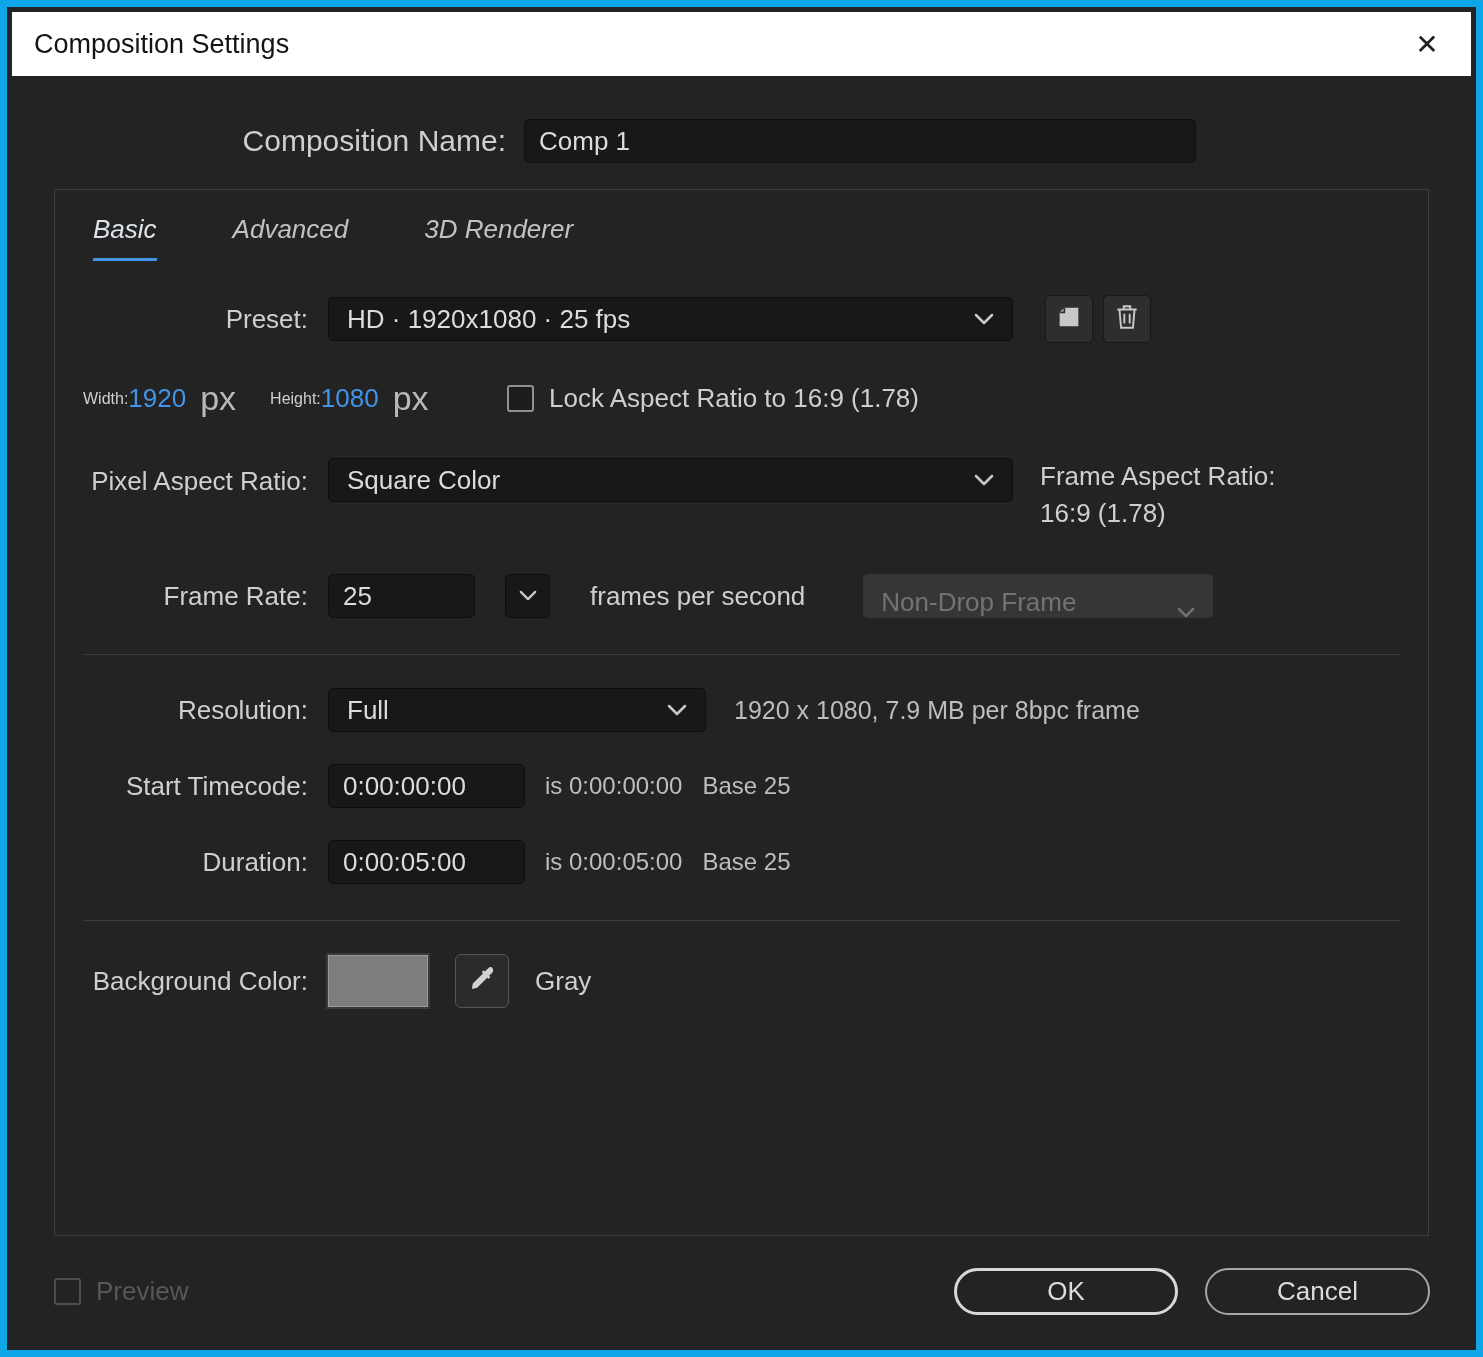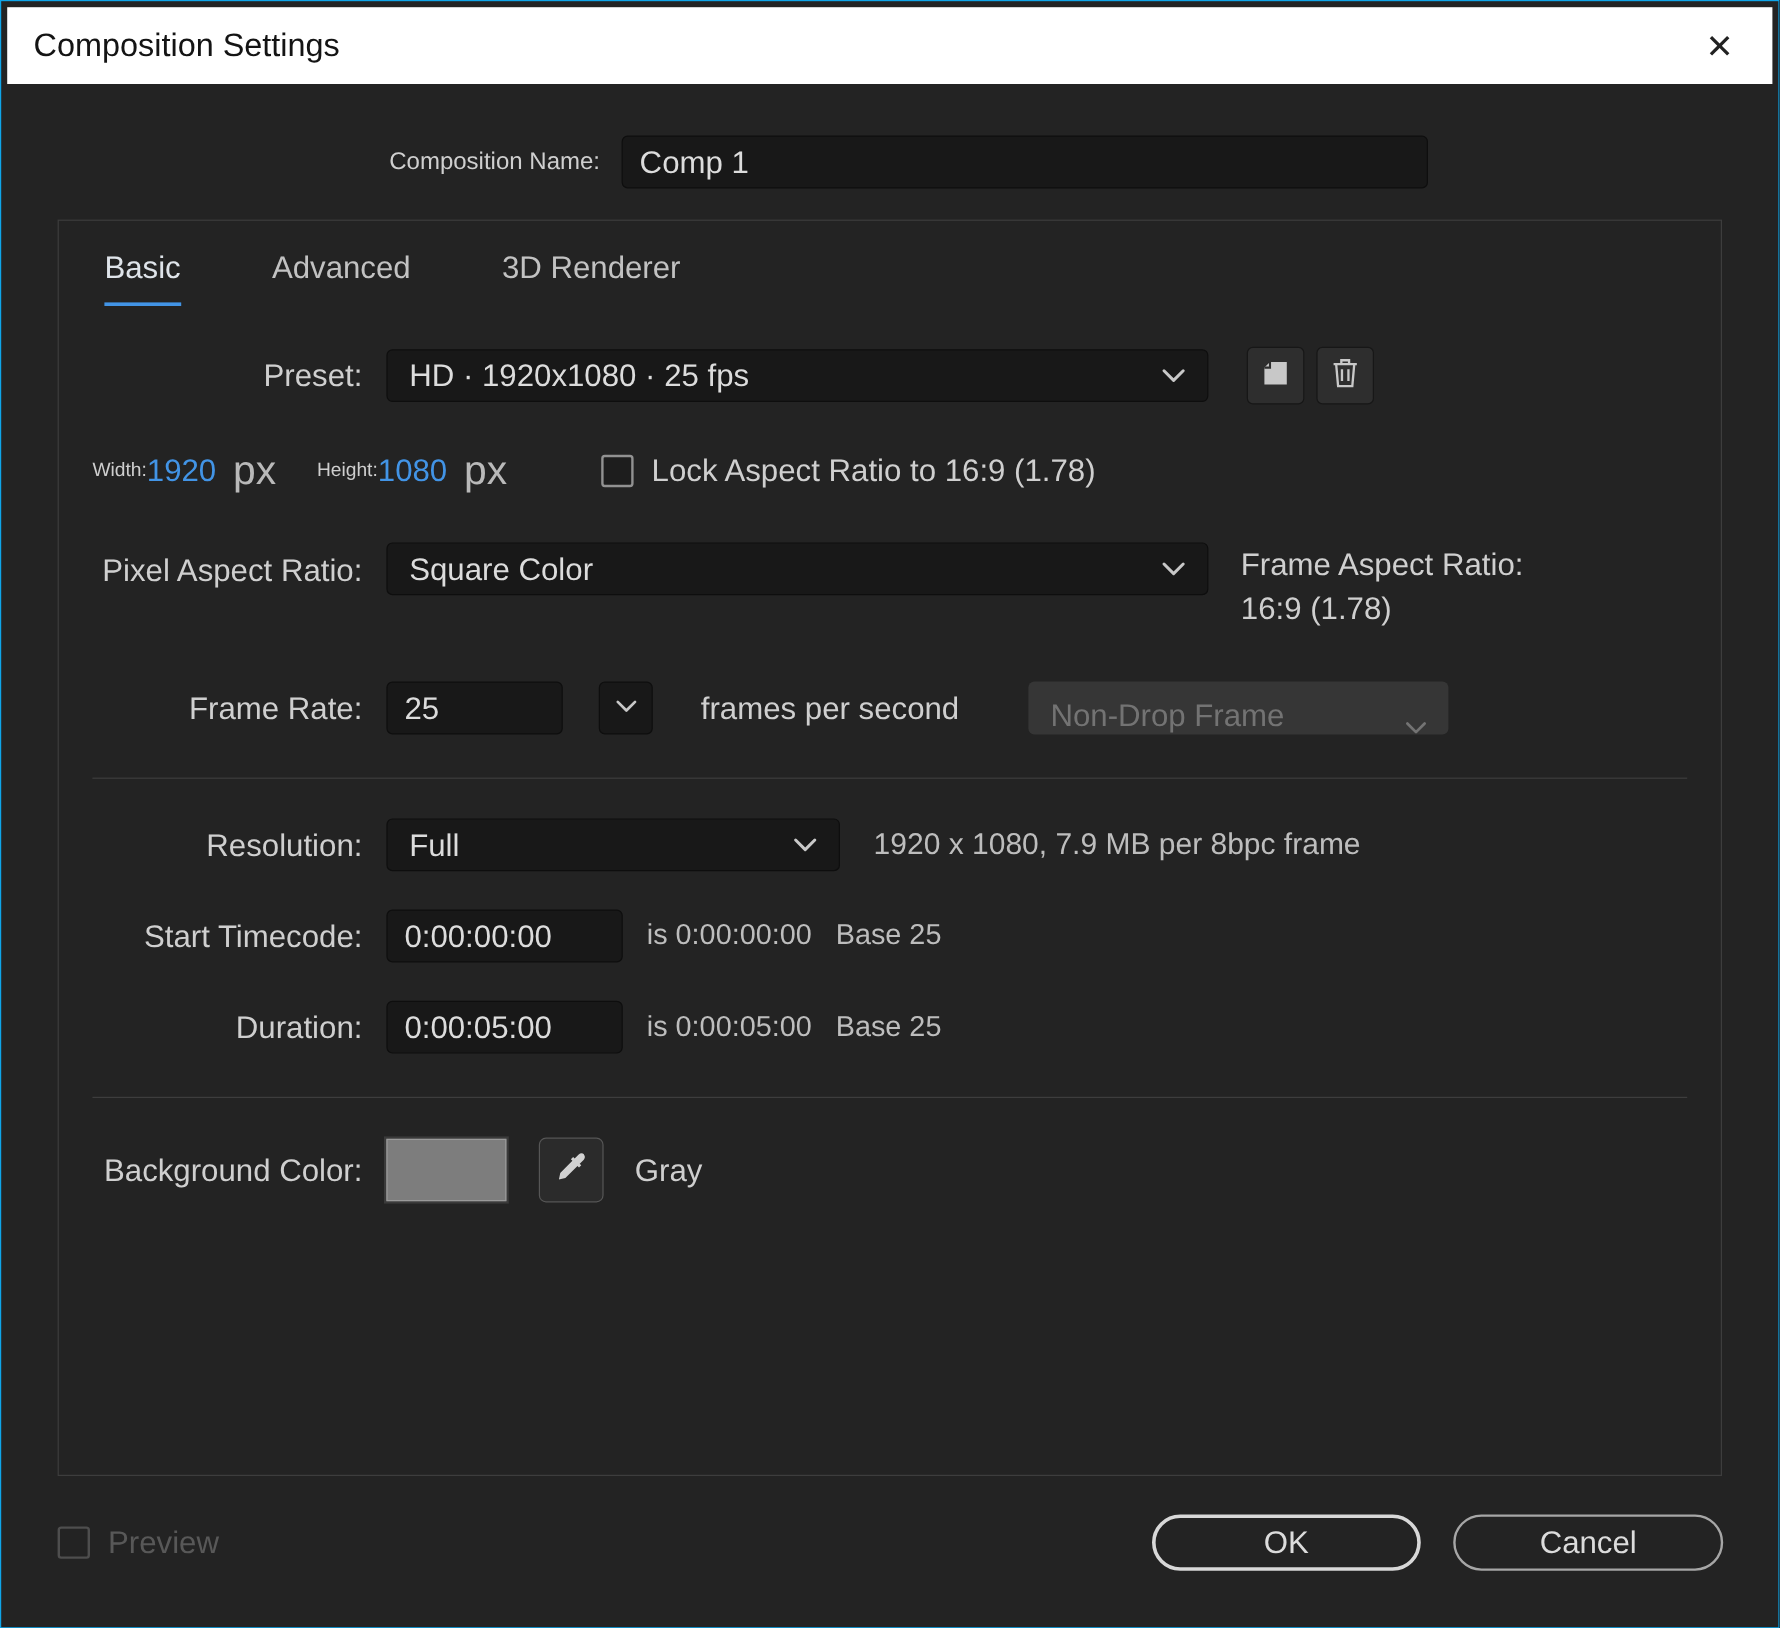--- a/index.html
+++ b/index.html
@@ -6,21 +6,21 @@
   html, body { width: 1483px; height: 1357px; }
   body {
     font-family: "Liberation Sans", sans-serif;
     background: #161616;
     color: #cfcfcf;
     overflow: hidden;
   }
   .dialog {
     width: 1483px; height: 1357px;
     background: #232323;
-    border: 1px solid #0ea5e9;
+    border: 7px solid #0ea5e9;
     padding: 5px 5px 0 5px;
     display: flex; flex-direction: column;
   }
   
   .titlebar {
     height: 64px; background: #ffffff;
     display: flex; align-items: center;
     padding: 0 22px;
     flex: 0 0 auto;
   }
@@ -29,38 +29,38 @@
     margin-left: auto; width: 44px; height: 44px;
     display: flex; align-items: center; justify-content: center;
     font-size: 28px; color: #222; cursor: pointer; border-radius: 4px;
   }
   
   .body { flex: 1 1 auto; display: flex; flex-direction: column; }
 
   .name-row { display: flex; align-items: center; margin-top: 43px; }
   .name-row .lbl {
     width: 512px; text-align: right; padding-right: 18px;
-    font-size: 20px; color: #cfcfcf;
+    font-size: 30px; color: #cfcfcf;
   }
   .text-input {
     background: #181818; border: 1px solid #0e0e0e; border-radius: 5px;
     color: #dcdcdc; font-size: 26px; font-family: "Liberation Sans", sans-serif;
     height: 44px; padding: 0 14px; outline: none;
   }
   .name-input { width: 672px; }
 
   
   .panel {
     margin: 26px 42px 0 42px;
     border: 1px solid #3d3d3d;
     height: 1047px;
     padding: 24px 28px 0 28px;
   }
   .tabs { display: flex; gap: 76px; margin-left: 10px; }
-  .tab { font-size: 26px; color: #c2c2c2; padding-bottom: 13px; cursor: pointer; }
+  .tab { font-size: 26px; color: #c2c2c2; padding-bottom: 13px; cursor: pointer; font-style: italic; }
   .tab.active { color: #dfe4ea; border-bottom: 3px solid #4294e6; }
 
   
   .row { display: flex; align-items: center; }
   .row .lbl {
     width: 225px; flex: 0 0 225px; text-align: right; margin-right: 20px;
     font-size: 26px; color: #cfcfcf;
   }
   .dropdown {
     height: 44px; background: #181818; border: 1px solid #0e0e0e;

